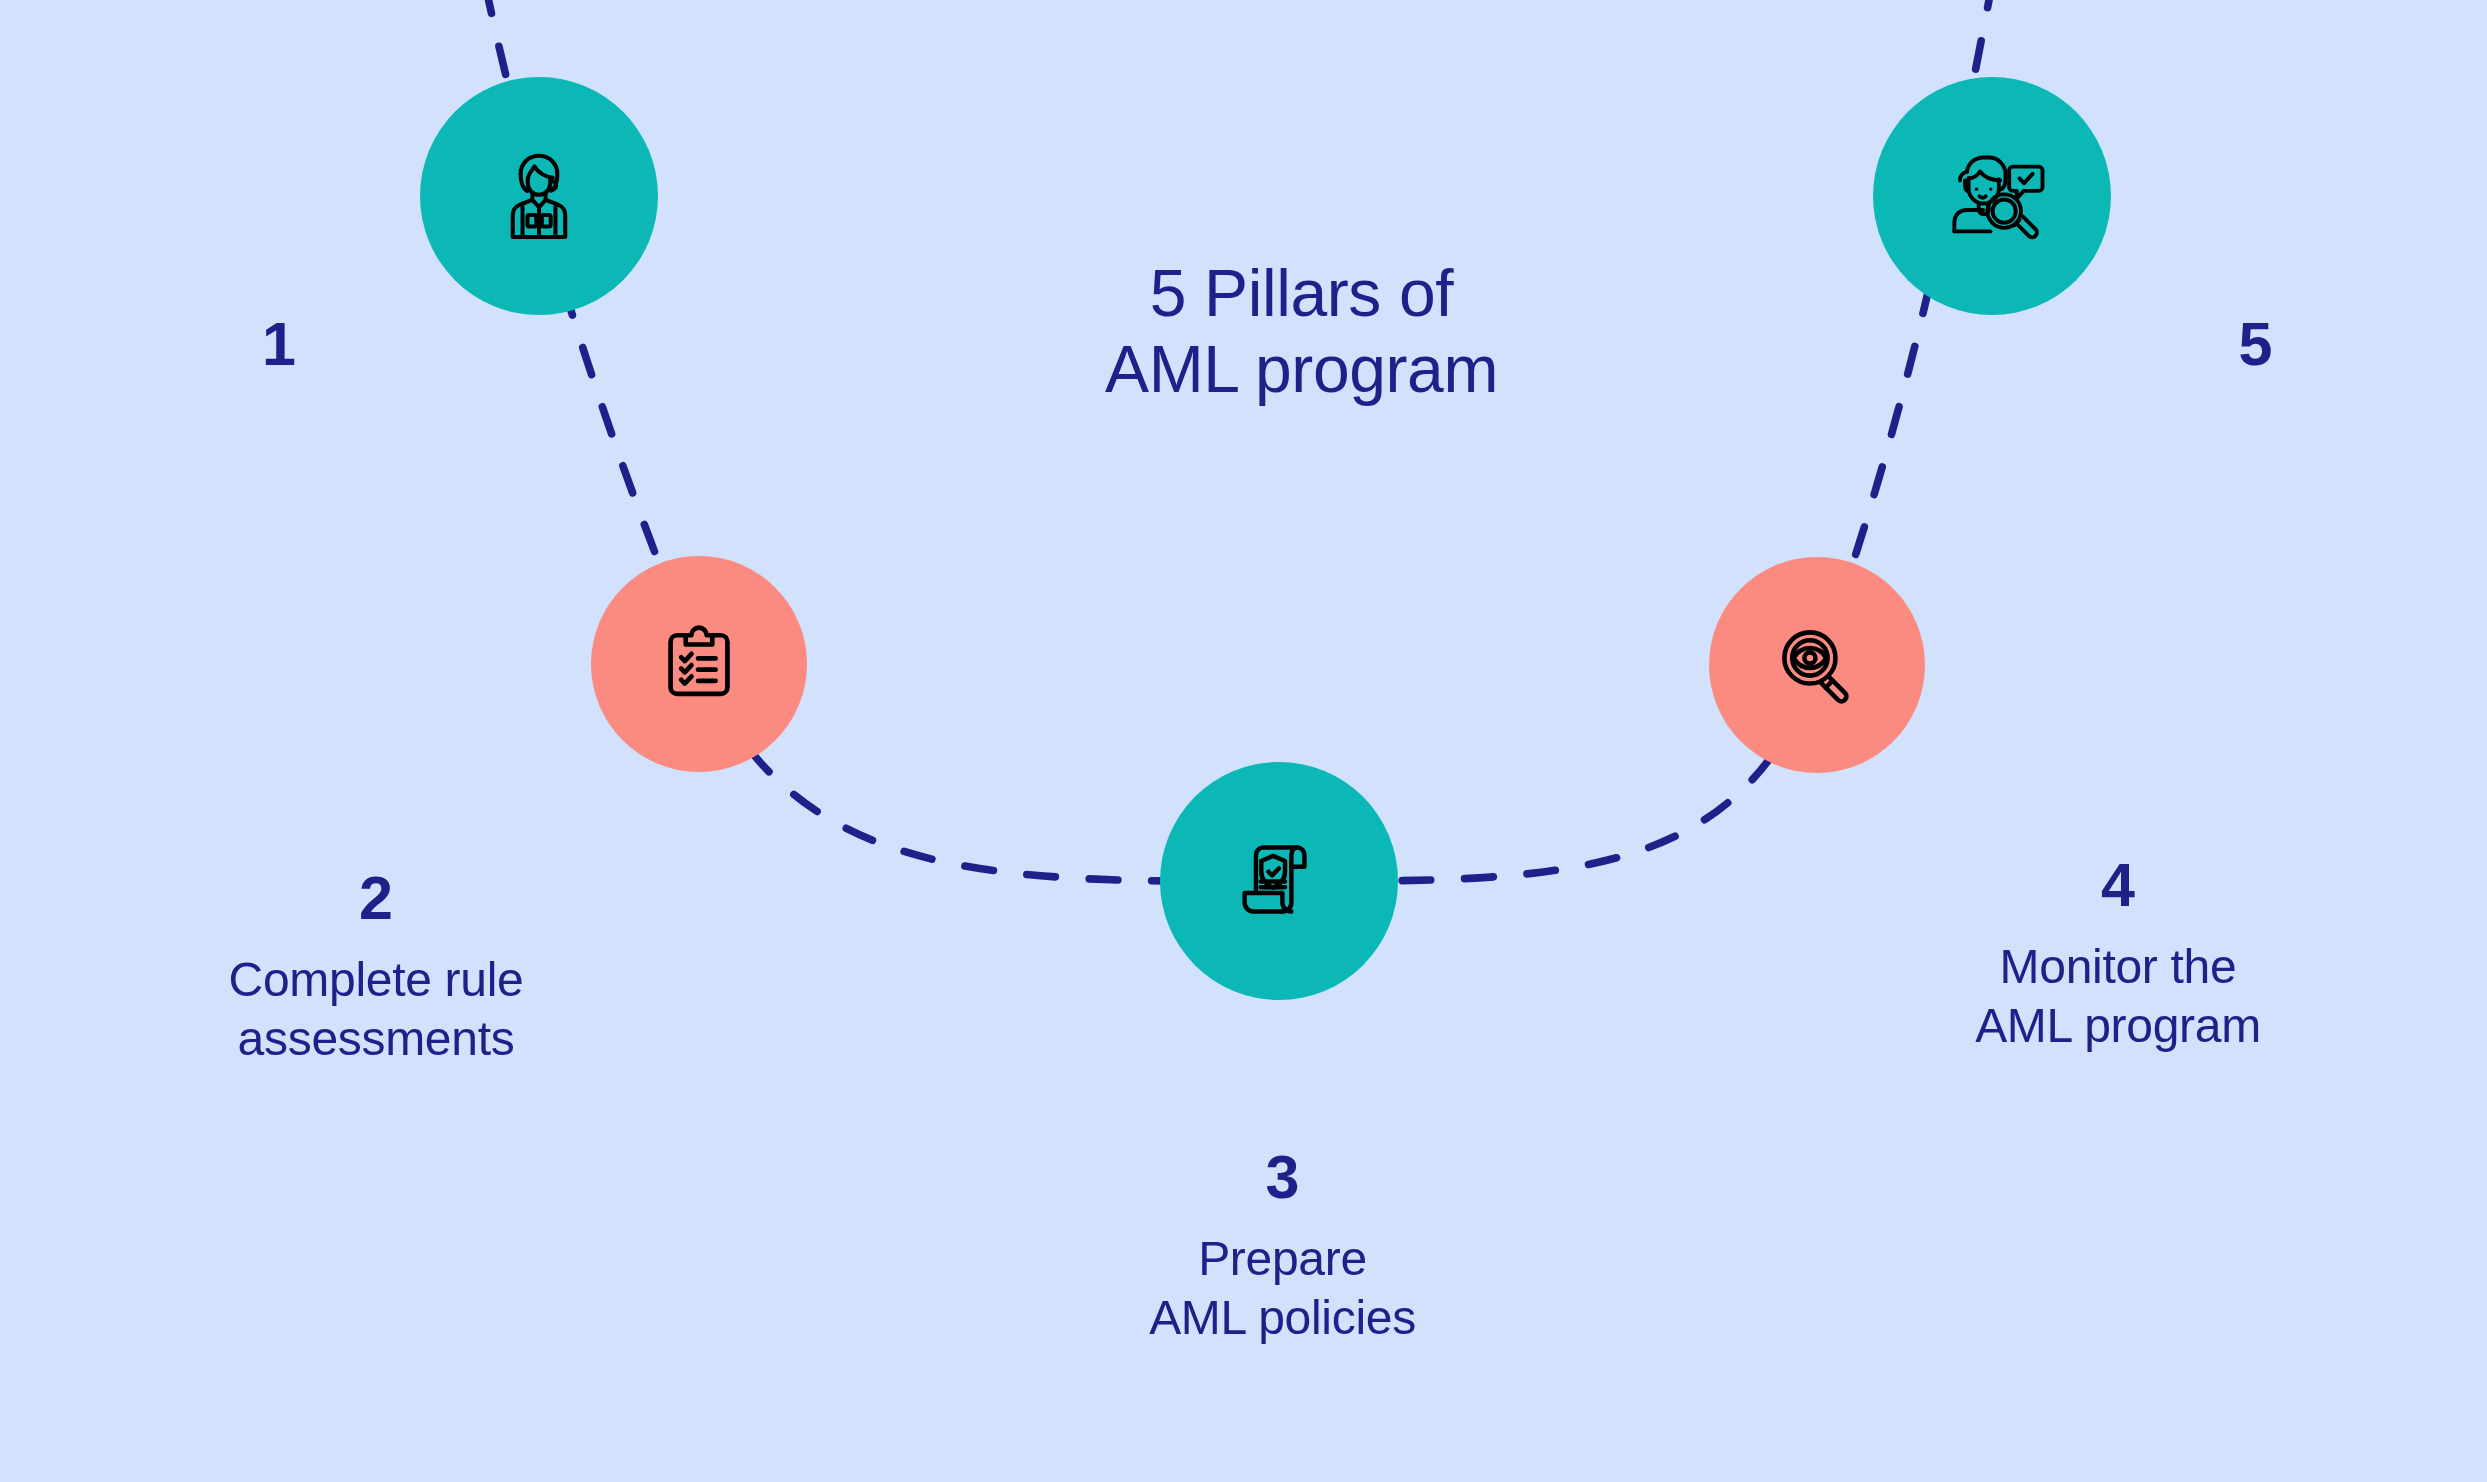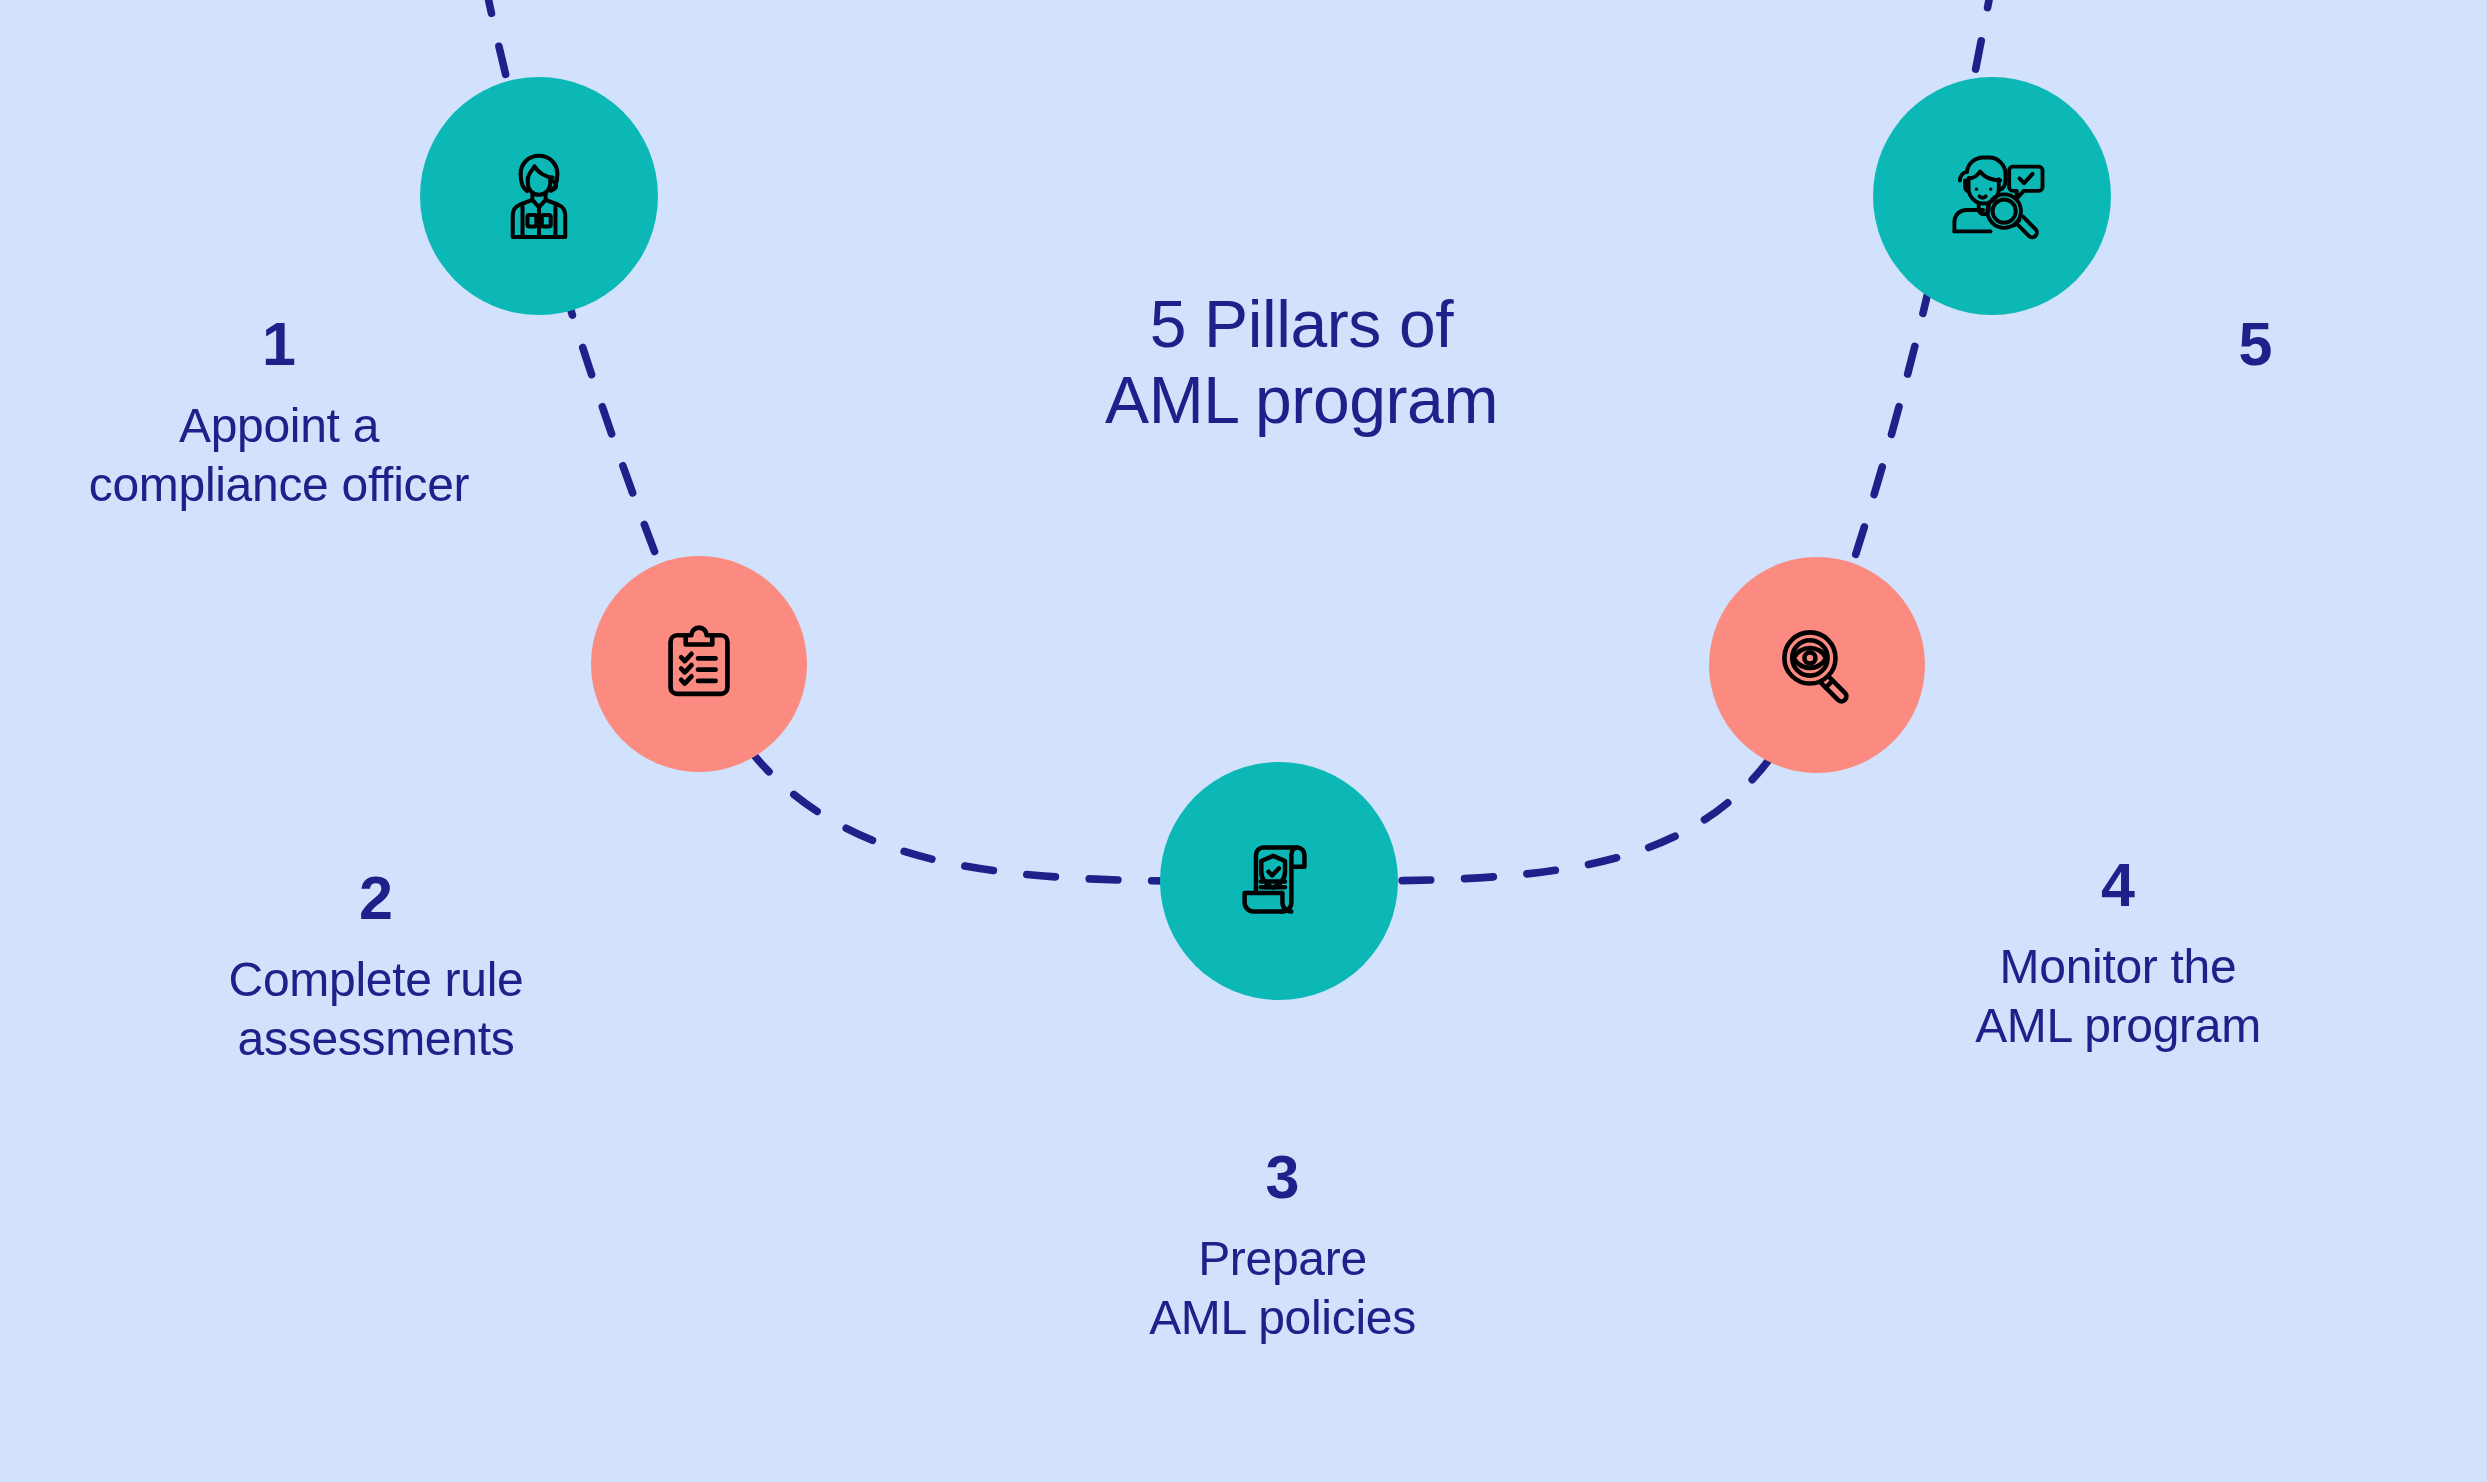--- a/index.html
+++ b/index.html
@@ -26,21 +26,21 @@
     left: 0; top: 0;
     width: 2487px;
     height: 1483px;
     z-index: 1;
     pointer-events: none;
   }
   
   .title {
     position: absolute;
     left: 955px;
-    top: 287px;
+    top: 256px;
     width: 693px;
     text-align: center;
     color: #1e2189;
     font-size: 66px;
     line-height: 1.15;
     font-weight: 400;
     letter-spacing: -0.4px;
     z-index: 4;
     white-space: pre-line;
   }
@@ -119,22 +119,20 @@
       <path d="M28.2 34.2 21 37c-2.4 1-4 3.4-4 6v12.4h30V43c0-2.6-1.6-5-4-6l-7.2-2.8"></path>
       <path d="M32 38.4v17"></path>
       <path d="M22.6 38.2v17.2"></path>
       <path d="M41.4 38.2v17.2"></path>
       <rect x="25.4" y="42.8" width="5.1" height="6.6" rx="1.1"></rect>
       <rect x="33.6" y="42.8" width="5.1" height="6.6" rx="1.1"></rect>
     </svg>
   </div>
   <div class="node-text" id="node-text-1">
     <span class="node-num">1</span>
-    <span class="node-label">Appoint a
-compliance officer</span>
   </div>
 
   <div class="node-circle" id="circle-2">
     <svg width="100" height="100" viewBox="0 0 64 64" fill="none" stroke="#000" stroke-width="3" stroke-linecap="round" stroke-linejoin="round">
 
       <path d="M23.5 13.6h-5.4c-2.4 0-4.3 1.9-4.3 4.3v28.9c0 2.4 1.9 4.3 4.3 4.3h27.8c2.4 0 4.3-1.9 4.3-4.3V17.9c0-2.4-1.9-4.3-4.3-4.3h-5.4"></path>
 
       <path d="M36.9 13.6a4.9 4.9 0 0 0-9.8 0h-3.6v5.9h17v-5.9z"></path>
 
       <path d="M20.6 27.7l2.3 2.4 4.3-4.6"></path>

